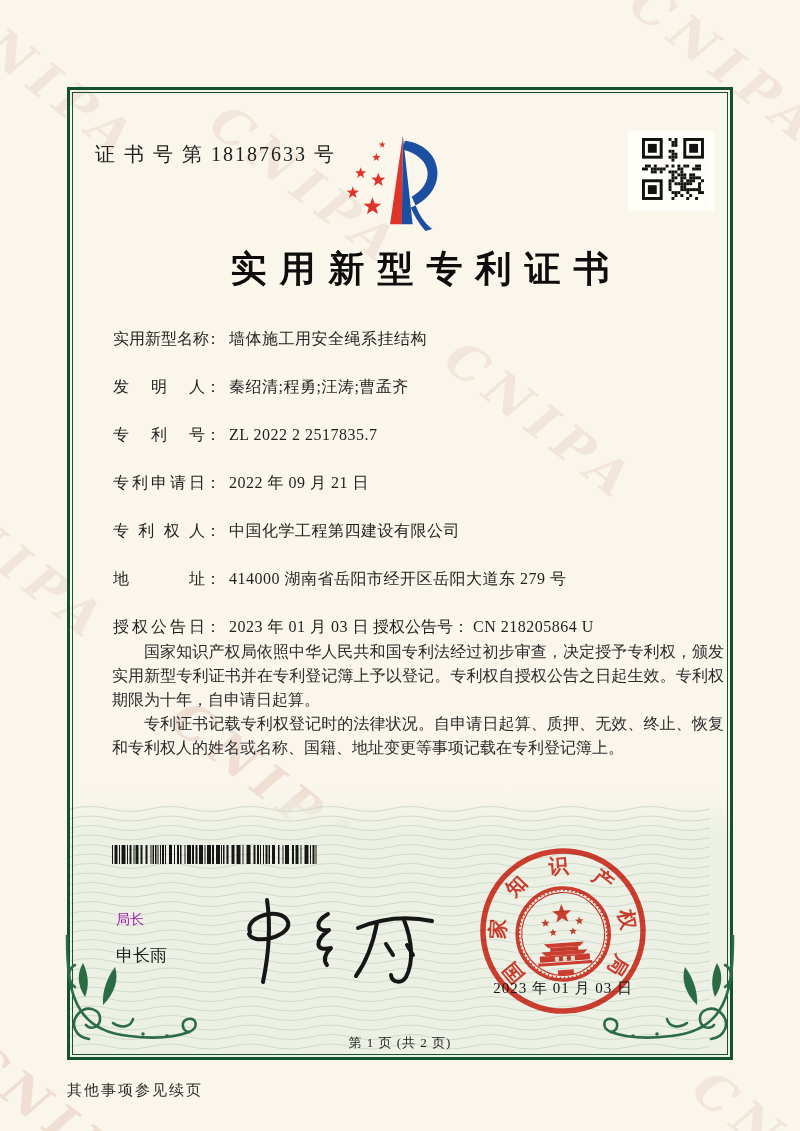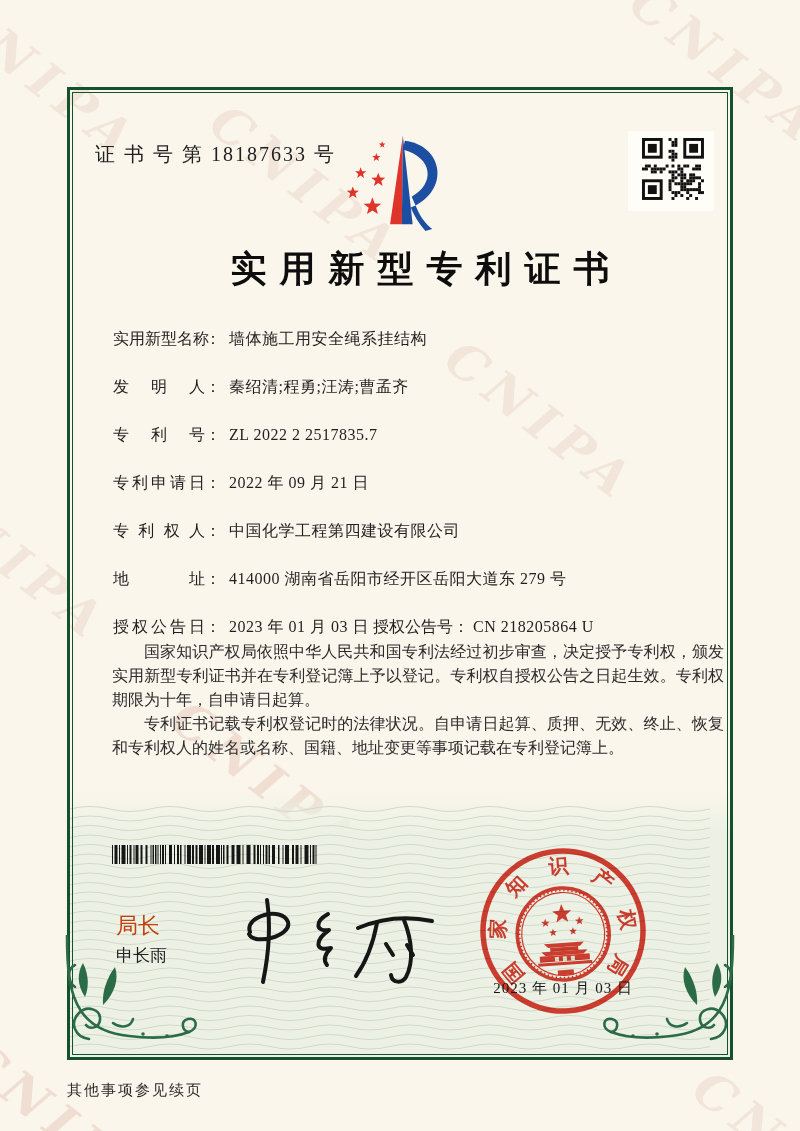--- a/index.html
+++ b/index.html
@@ -41,21 +41,21 @@
   .f-colon{display:inline-block; vertical-align:top;}
   .f-value{display:inline-block; margin-left:4px; vertical-align:top; letter-spacing:0.5px;}
   .f-group2{display:inline-block; }
   
   .body-text{position:absolute; left:112px; top:640px; width:612px;}
   .body-text p{
     margin:0; font-size:16px; line-height:24px; text-align:justify; text-indent:2em; color:#2b2b2b;
   }
   
   .barcode{position:absolute; left:112px; top:845px; width:207px; height:19px;}
-  .signer-title{position:absolute; left:116px; top:911px; font-family:Liberation Sans, sans-serif; font-size:22px; color:#c2410c;}
+  .signer-title{position:absolute; left:116px; top:911px; font-family:Liberation Sans, sans-serif; font-size:14px; color:#a21caf;}
   .signer-name{position:absolute; left:116px; top:944px; font-family:Liberation Serif, serif; font-size:17px; color:#222;}
   .signature{position:absolute; left:236px; top:892px; width:205px; height:95px;}
   .seal{position:absolute; left:477px; top:845px; width:172px; height:172px; opacity:0.93; mix-blend-mode:multiply;}
   .seal-ring-char{font-size:20px; font-weight:bold; fill:#d93124; text-anchor:middle; dominant-baseline:middle; font-family:"Liberation Serif",serif;}
   .seal-date{
     position:absolute; left:477px; top:979px; width:172px; text-align:center;
     font-size:15px; letter-spacing:1px; color:#151515; z-index:5; white-space:nowrap;
   }
   .page-info{position:absolute; left:67px; top:1034px; width:666px; text-align:center; font-size:13px; letter-spacing:1px;}
   .continuation{position:absolute; left:67px; top:1081px; width:666px; text-align:left; font-size:15px; letter-spacing:2px; color:#2b2b2b;}
@@ -418,15 +418,16 @@
         <g fill="#edf1e5">
           <rect x="-10" y="25.5" width="4" height="4.5"></rect>
           <rect x="-2" y="25.5" width="4" height="4.5"></rect>
           <rect x="6" y="25.5" width="4" height="4.5"></rect>
         </g>
       </g>
     </g>
   </svg>
   <div class="seal-date">2023 年 01 月 03 日</div>
 
+  <div class="page-info">第 1 页 (共 2 页)</div>
   <div class="continuation">其他事项参见续页</div>
 
 </div>
 
 </body></html>

